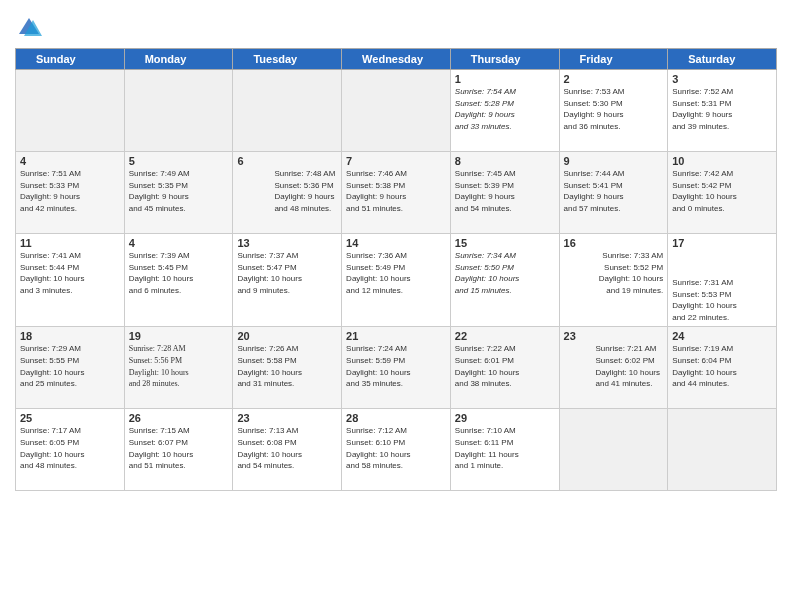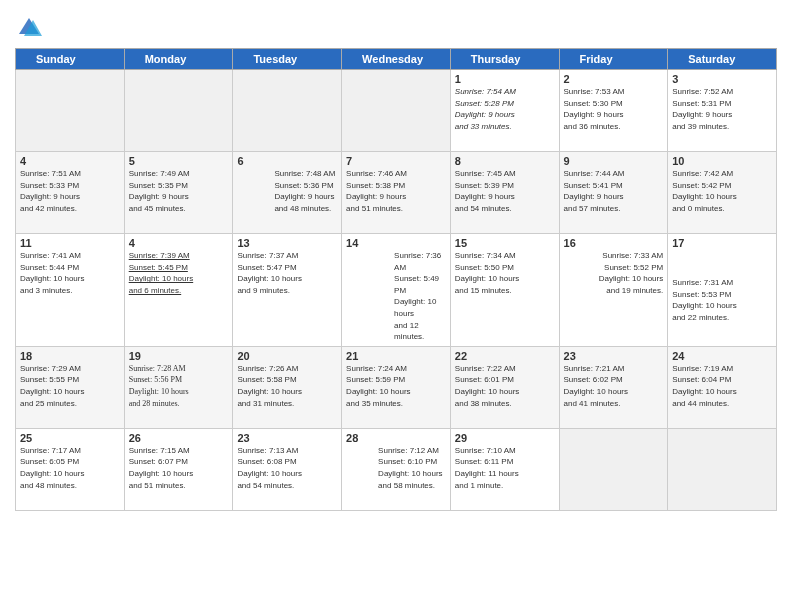--- a/index.html
+++ b/index.html
@@ -219,42 +219,42 @@
         <tr class="row-even">
           <td>
             <span class="day-num">11</span>
             <div class="day-info" style="white-space: pre-line;">Sunrise: 7:41 AM
 Sunset: 5:44 PM
 Daylight: 10 hours
 and 3 minutes.</div>
           </td>
           <td>
             <span class="day-num">4</span>
-            <div class="day-info" style="white-space: pre-line; text-decoration: underline;">Sunrise: 7:39 AM
+            <div class="day-info" style="white-space: pre-line;">Sunrise: 7:39 AM
 Sunset: 5:45 PM
 Daylight: 10 hours
 and 6 minutes.</div>
           </td>
           <td>
             <span class="day-num">13</span>
             <div class="day-info" style="white-space: pre-line;">Sunrise: 7:37 AM
 Sunset: 5:47 PM
 Daylight: 10 hours
 and 9 minutes.</div>
           </td>
           <td>
             <span class="day-num">14</span>
-            <div class="day-info" style="white-space: pre-line; margin-left: 48px;">Sunrise: 7:36 AM
+            <div class="day-info" style="white-space: pre-line;">Sunrise: 7:36 AM
 Sunset: 5:49 PM
 Daylight: 10 hours
 and 12 minutes.</div>
           </td>
           <td>
             <span class="day-num">15</span>
-            <div class="day-info" style="white-space: pre-line;">Sunrise: 7:34 AM
+            <div class="day-info" style="white-space: pre-line; font-style: italic;">Sunrise: 7:34 AM
 Sunset: 5:50 PM
 Daylight: 10 hours
 and 15 minutes.</div>
           </td>
           <td>
             <span class="day-num">16</span>
             <div class="day-info" style="white-space: pre-line; text-align: right;">Sunrise: 7:33 AM
 Sunset: 5:52 PM
 Daylight: 10 hours
 and 19 minutes.</div>
@@ -298,21 +298,21 @@
           </td>
           <td>
             <span class="day-num">22</span>
             <div class="day-info" style="white-space: pre-line;">Sunrise: 7:22 AM
 Sunset: 6:01 PM
 Daylight: 10 hours
 and 38 minutes.</div>
           </td>
           <td>
             <span class="day-num">23</span>
-            <div class="day-info" style="white-space: pre-line;">Sunrise: 7:21 AM
+            <div class="day-info" style="white-space: pre-line; margin-left: 32px;">Sunrise: 7:21 AM
 Sunset: 6:02 PM
 Daylight: 10 hours
 and 41 minutes.</div>
           </td>
           <td>
             <span class="day-num">24</span>
             <div class="day-info" style="white-space: pre-line;">Sunrise: 7:19 AM
 Sunset: 6:04 PM
 Daylight: 10 hours
 and 44 minutes.</div>
@@ -335,21 +335,21 @@
           </td>
           <td>
             <span class="day-num">23</span>
             <div class="day-info" style="white-space: pre-line;">Sunrise: 7:13 AM
 Sunset: 6:08 PM
 Daylight: 10 hours
 and 54 minutes.</div>
           </td>
           <td>
             <span class="day-num">28</span>
-            <div class="day-info" style="white-space: pre-line; margin-left: 32px;">Sunrise: 7:12 AM
+            <div class="day-info" style="white-space: pre-line;">Sunrise: 7:12 AM
 Sunset: 6:10 PM
 Daylight: 10 hours
 and 58 minutes.</div>
           </td>
           <td>
             <span class="day-num">29</span>
             <div class="day-info" style="white-space: pre-line;">Sunrise: 7:10 AM
 Sunset: 6:11 PM
 Daylight: 11 hours
 and 1 minute.</div>

